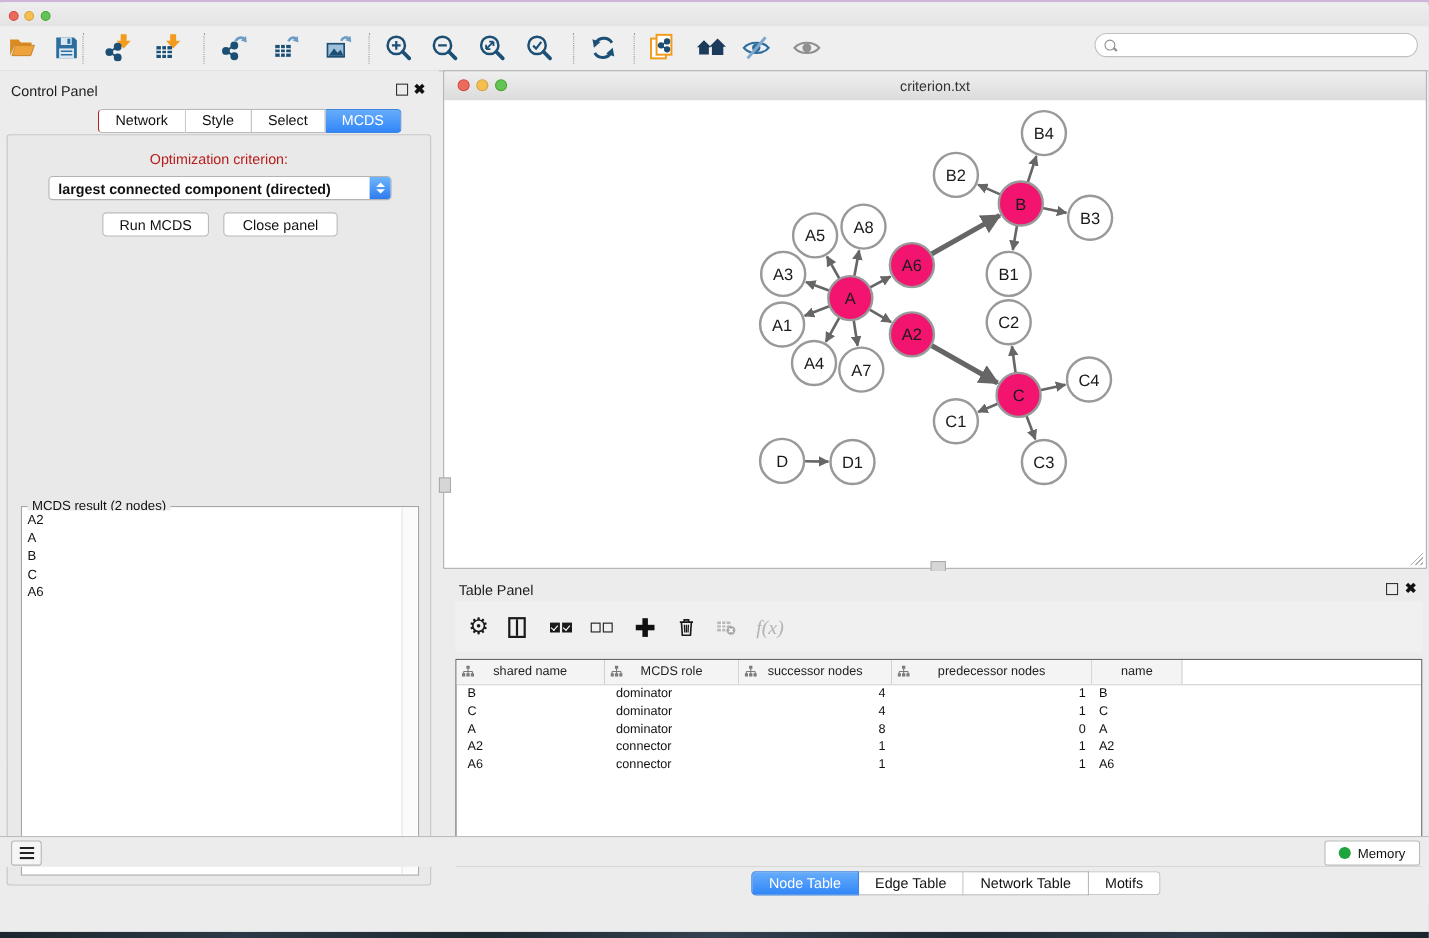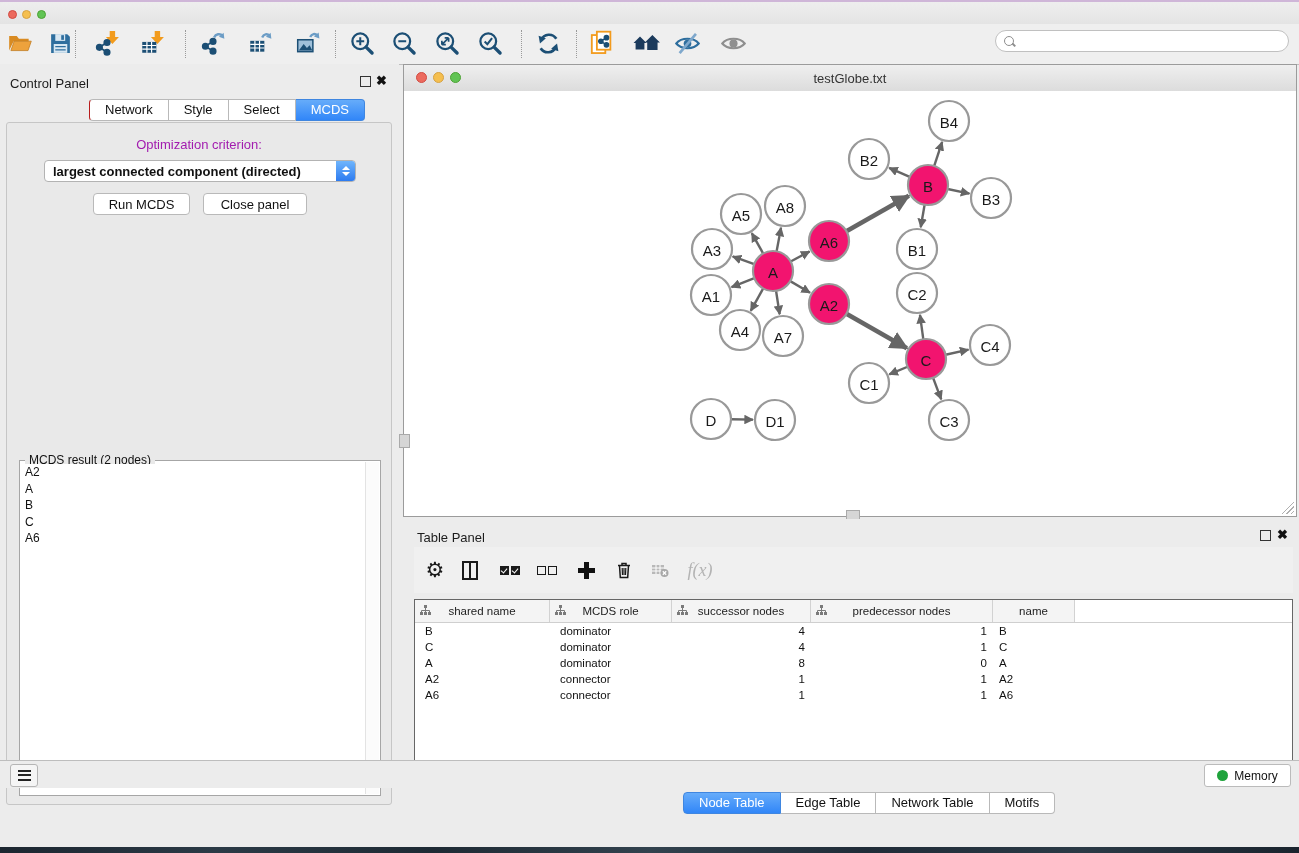--- a/index.html
+++ b/index.html
@@ -40,21 +40,21 @@
   .float-box{width:9px;height:9px;border:1.5px solid #333;display:inline-block;}
   .close-x{font-size:13px;color:#111;font-weight:bold;line-height:12px;}
   .seg-group{position:absolute;display:flex;}
   .seg-tab{height:20px;line-height:20px;padding:0 15px;font-size:13px;background:#fff;color:#111;
     border:1px solid #b9b9b9;border-left:none;text-align:center;}
   .seg-tab:first-child{border-left:1px solid #b91c1c;border-radius:4px 0 0 4px;margin-left:11px;}
   .seg-tab:last-child{border-radius:0 4px 4px 0;}
   .seg-tab.active{background:linear-gradient(#66acfa,#3186f8);border-color:#3f86e0;color:#fff;}
   .cp-content{position:absolute;left:6px;top:58px;width:386px;height:683px;background:#e9e9e9;
     border:1px solid #c6c6c6;border-radius:3px;box-sizing:border-box;}
-  .opt-label{position:absolute;left:0;right:0;top:14px;text-align:center;font-size:13px;color:#a21caf;}
+  .opt-label{position:absolute;left:0;right:0;top:14px;text-align:center;font-size:13px;color:#b91c1c;}
   .dropdown{position:absolute;left:37px;top:37px;width:312px;height:22px;background:#fff;
     border:1px solid #b3b3b3;border-radius:4px;box-sizing:border-box;display:flex;align-items:center;font-weight:bold;}
   .dropdown .dd-text{font-size:13px;color:#111;padding-left:8px;flex:1;}
   .dd-stepper{width:19px;height:20px;background:linear-gradient(#6fb5fc,#2d7bf0);border-radius:0 3px 3px 0;
     display:flex;flex-direction:column;align-items:center;justify-content:center;gap:2px;}
   .dd-stepper .up{width:0;height:0;border-left:4px solid transparent;border-right:4px solid transparent;border-bottom:4px solid #fff;}
   .dd-stepper .down{width:0;height:0;border-left:4px solid transparent;border-right:4px solid transparent;border-top:4px solid #fff;}
   .pbtn{position:absolute;top:70px;height:22px;background:#fff;border:1px solid #b9b9b9;border-radius:4px;
     font-size:13px;color:#111;display:flex;align-items:center;justify-content:center;box-sizing:border-box;}
   .fieldset{position:absolute;left:12px;top:337px;width:362px;height:336px;border:1px solid #a6a6a6;box-sizing:border-box;background:#fff;}
@@ -325,21 +325,21 @@
           <div class="mcds-scroll"></div>
         </div>
       </div>
     </div>
 
     <div class="net-window">
       <div class="net-titlebar">
         <span class="net-light" style="left:12px;background:#ec6a5e;border:1px solid #d24b42"></span>
         <span class="net-light" style="left:29px;background:#f5bf4f;border:1px solid #d6a243"></span>
         <span class="net-light" style="left:46px;background:#61c454;border:1px solid #4da235"></span>
-        <div class="net-title">testGlobe.txt</div>
+        <div class="net-title">criterion.txt</div>
       </div>
       <div class="net-canvas">
         <svg id="graph-svg" width="892" height="426" viewBox="0 0 892 426">
           <defs>
             <marker id="arrowhead" viewBox="0 0 10 10" refX="9" refY="5" markerWidth="4" markerHeight="4" orient="auto" markerUnits="strokeWidth">
               <path d="M0 0 L10 5 L0 10 z" fill="#666666"></path>
             </marker>
           </defs>
         <line x1="350.3486380345182" y1="187.21988205115423" x2="327.51649816202996" y2="196.05812974373035" stroke="#666666" stroke-width="2.4" marker-end="url(#arrowhead)"></line>
             <line x1="350.18618667207073" y1="173.21469027517304" x2="328.69519466072217" y2="165.46384069730965" stroke="#666666" stroke-width="2.4" marker-end="url(#arrowhead)"></line>

